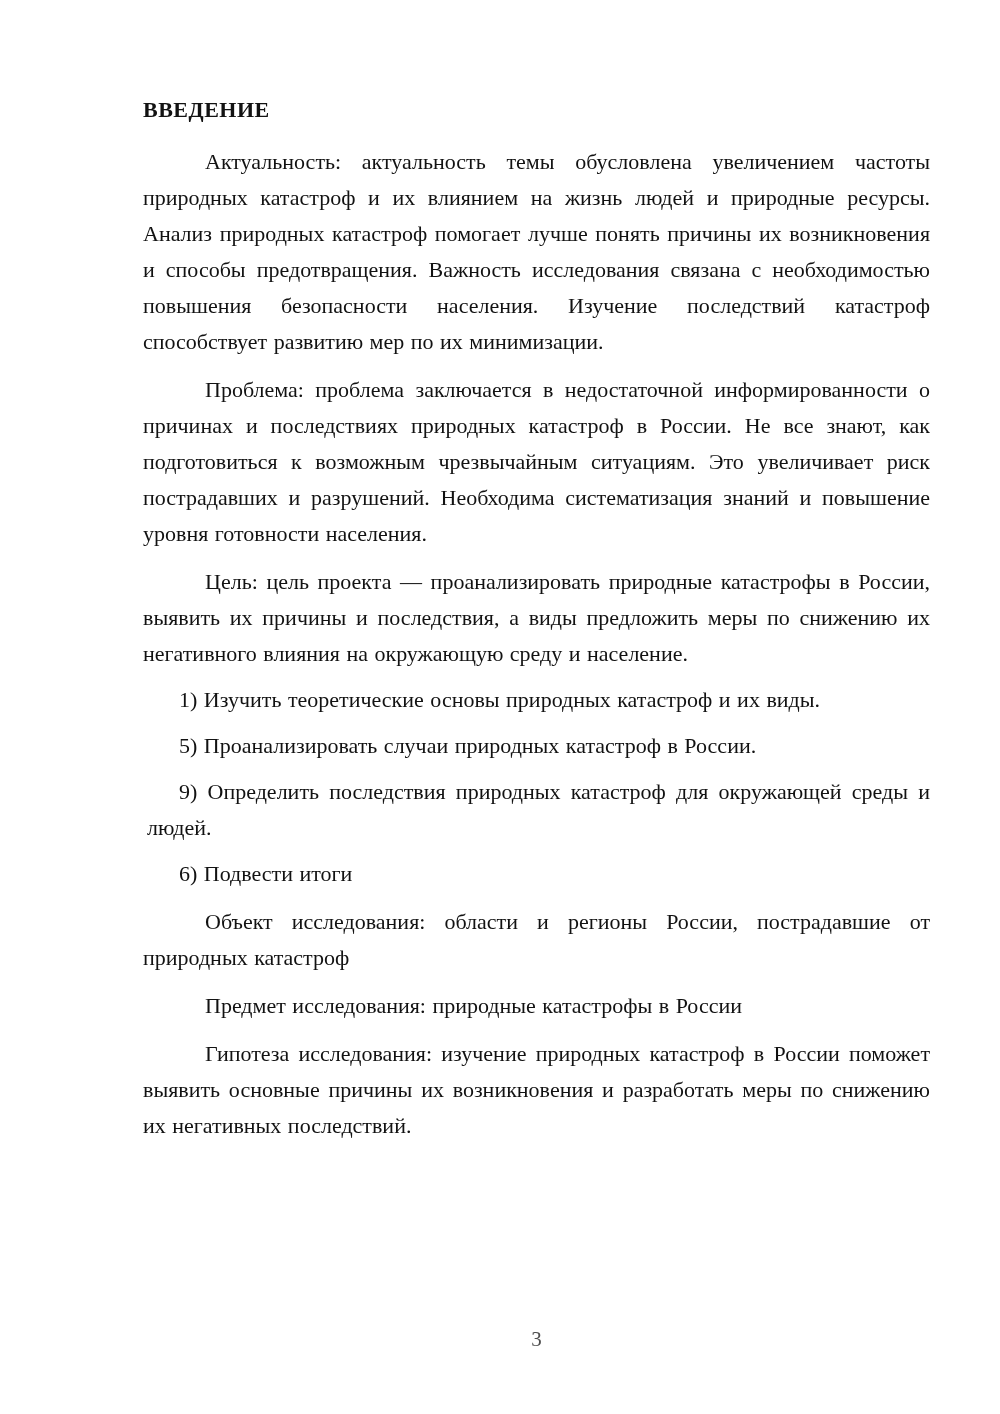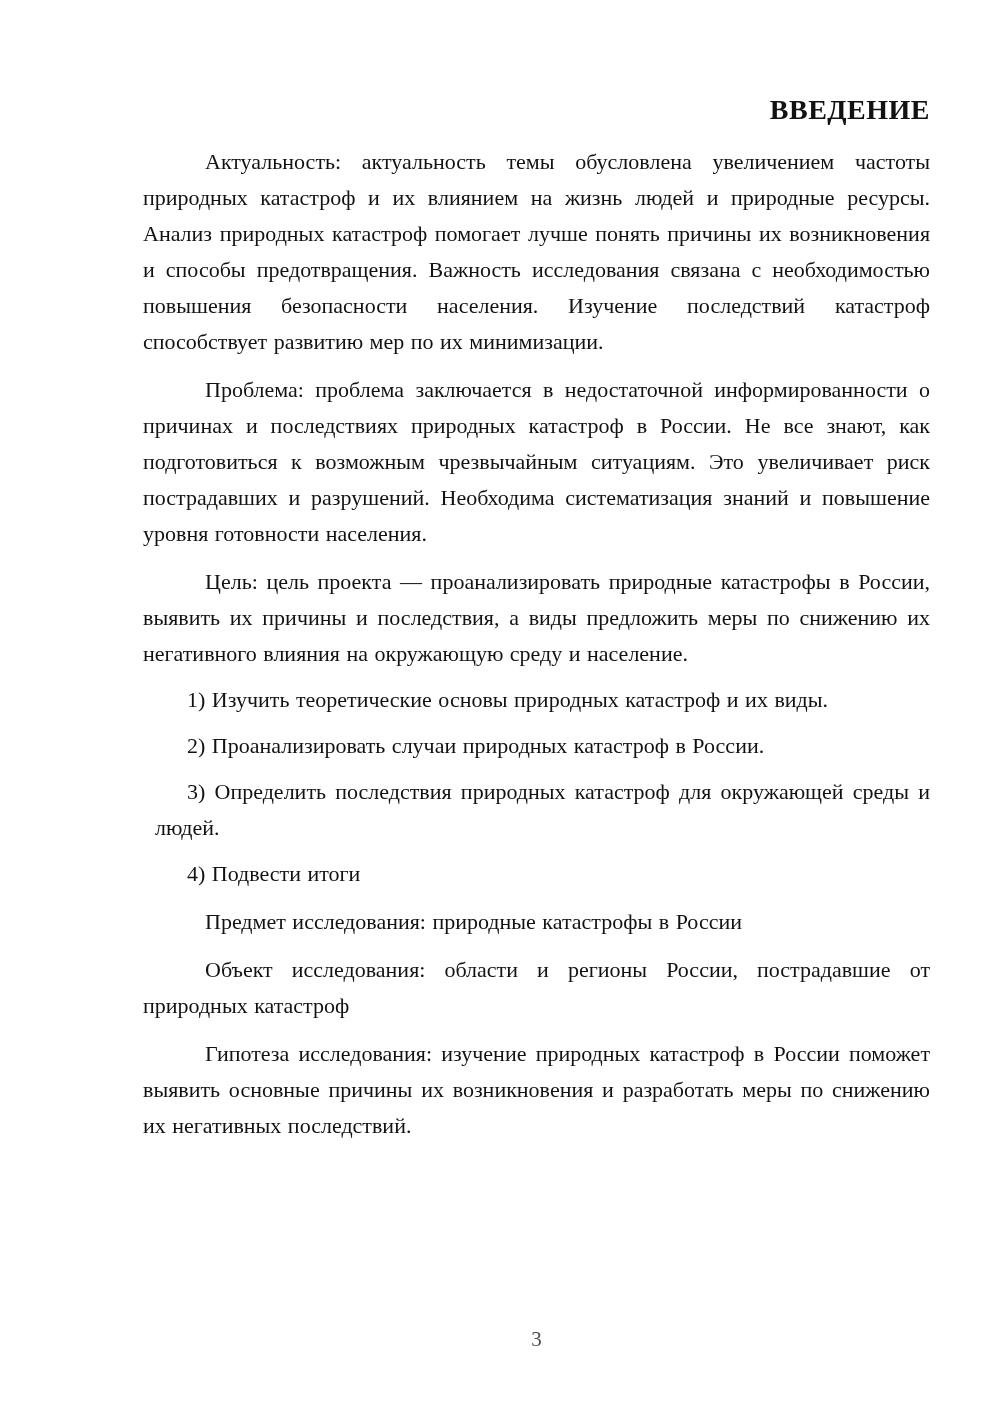--- a/index.html
+++ b/index.html
@@ -16,41 +16,41 @@
     color: #121212;
     overflow: hidden;
   }
   .content {
     position: absolute;
     top: 92px;
     left: 143px;
     width: 787px;
   }
   .doc-title {
-    font-size: 28px;
+    font-size: 22px;
     font-weight: bold;
     line-height: 36px;
-    text-align: right;
+    text-align: left;
     letter-spacing: 0.5px;
     margin: 0 0 16px 0;
   }
   p.body-par {
     font-size: 22px;
     line-height: 36px;
     text-align: justify;
     text-indent: 62px;
     margin: 12px 0 10px 0;
     word-spacing: 1px;
   }
   p.task-par {
     font-size: 22px;
     line-height: 36px;
     text-align: justify;
     text-indent: 32px;
-    margin: 0 0 10px 12px;
+    margin: 0 0 10px 4px;
     word-spacing: 1px;
   }
   .page-number {
     position: absolute;
     top: 1324px;
     left: 143px;
     width: 787px;
     text-align: center;
     font-size: 21px;
     line-height: 30px;
@@ -67,29 +67,29 @@
 
     <p class="body-par">Актуальность: актуальность темы обусловлена увеличением частоты природных катастроф и их влиянием на жизнь людей и природные ресурсы. Анализ природных катастроф помогает лучше понять причины их возникновения и способы предотвращения. Важность исследования связана с необходимостью повышения безопасности населения. Изучение последствий катастроф способствует развитию мер по их минимизации.</p>
 
     <p class="body-par">Проблема: проблема заключается в недостаточной информированности о причинах и последствиях природных катастроф в России. Не все знают, как подготовиться к возможным чрезвычайным ситуациям. Это увеличивает риск пострадавших и разрушений. Необходима систематизация знаний и повышение уровня готовности населения.</p>
 
     <p class="body-par">Цель: цель проекта — проанализировать природные катастрофы в России, выявить их причины и последствия, а виды предложить меры по снижению их негативного влияния на окружающую среду и население.</p>
 
 
     <p class="task-par">1) Изучить теоретические основы природных катастроф и их виды.</p>
 
-    <p class="task-par">2) Проанализировать случаи природных катастроф в России.</p>
+    <p class="task-par">5) Проанализировать случаи природных катастроф в России.</p>
 
-    <p class="task-par">3) Определить последствия природных катастроф для окружающей среды и людей.</p>
+    <p class="task-par">9) Определить последствия природных катастроф для окружающей среды и людей.</p>
 
 
-    <p class="task-par">4) Подвести итоги</p>
+    <p class="task-par">6) Подвести итоги</p>
+
+    <p class="body-par">Объект исследования: области и регионы России, пострадавшие от природных катастроф</p>
 
     <p class="body-par">Предмет исследования: природные катастрофы в России</p>
-
-    <p class="body-par">Объект исследования: области и регионы России, пострадавшие от природных катастроф</p>
 
     <p class="body-par">Гипотеза исследования: изучение природных катастроф в России поможет выявить основные причины их возникновения и разработать меры по снижению их негативных последствий.</p>
 
   </div>
 
   <div class="page-number">3</div>
 </div>
 
 </body></html>

